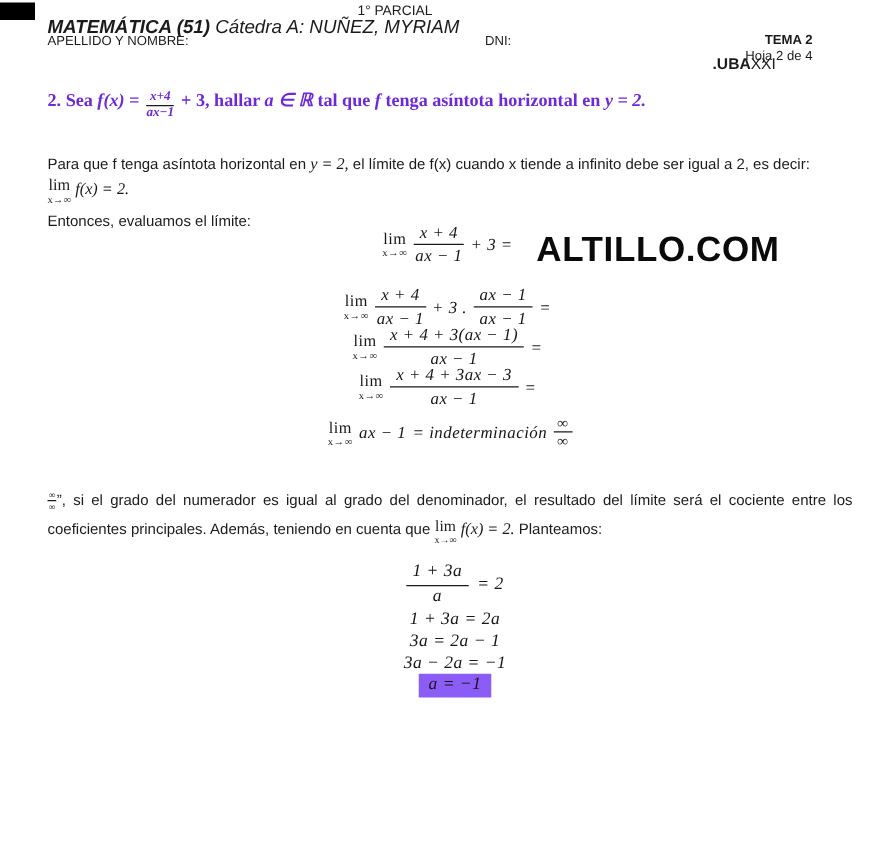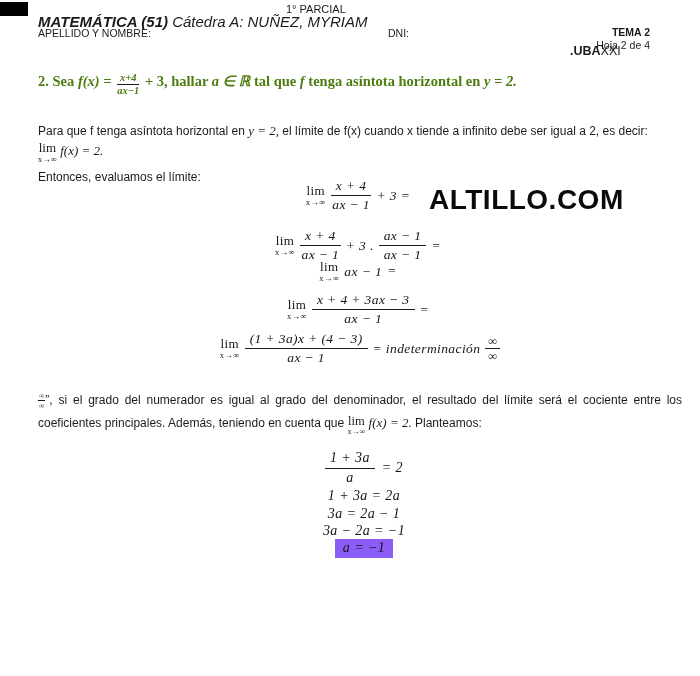--- a/index.html
+++ b/index.html
@@ -17,21 +17,21 @@
   .logo{left:570px;top:0px;font-size:12.5px;font-weight:bold;white-space:nowrap;margin-top:44px;}
   .logo .lt{font-weight:normal;}
   .lbl{font-size:10.5px;}
   .name{left:38px;top:27px;}
   .dni{left:388px;top:27px;}
   .tema{right:50px;top:26px;font-weight:bold;text-align:center;font-size:10.5px;}
   .hoja{right:50px;top:39px;text-align:left;font-size:10.5px;}
 
   
   .problem{left:38px;top:72px;font-family:"Liberation Serif",serif;font-weight:bold;
-           font-size:14.5px;white-space:nowrap;color:#4d7c0f;}
+           font-size:14.5px;white-space:nowrap;color:#6d28d9;}
   .problem .it{font-style:italic;}
   .pfrac{display:inline-block;text-align:center;font-size:10.5px;font-style:italic;
          vertical-align:-8px;line-height:1.15;margin:0 2px;}
   .pfrac .fn{display:block;border-bottom:1.2px solid #1b1b1b;padding:0 1px;text-align:center;}
   .pfrac .fd{display:block;}
 
   
   .body1{left:38px;top:123px;font-size:12px;white-space:nowrap;}
   .mathit{font-family:"Liberation Serif",serif;font-style:italic;font-size:13px;}
   .limline{left:38px;top:141px;font-family:"Liberation Serif",serif;font-size:13.5px;}
@@ -151,20 +151,21 @@
       </span>
     <span class="tail">=</span>
   </div>
 
   <div class="abs eq" id="eq3">
     <span class="lim">
         <span class="limw">lim</span>
         <span class="lims">x→∞</span>
       </span>
     <span class="frac">
+        <span class="fn">x + 4 + 3(ax − 1)</span>
         <span class="fd">ax − 1</span>
       </span>
     <span class="tail">=</span>
   </div>
 
   <div class="abs eq" id="eq4">
     <span class="lim">
         <span class="limw">lim</span>
         <span class="lims">x→∞</span>
       </span>
@@ -174,21 +175,20 @@
       </span>
     <span class="tail">=</span>
   </div>
 
   <div class="abs eq" id="eq5">
     <span class="lim">
         <span class="limw">lim</span>
         <span class="lims">x→∞</span>
       </span>
     <span class="frac">
-        <span class="fn">(1 + 3a)x + (4 − 3)</span>
         <span class="fd">ax − 1</span>
       </span>
     <span class="mid">= indeterminación</span>
     <span class="frac inf">
         <span class="fn">∞</span>
         <span class="fd">∞</span>
       </span>
   </div>
 
   <div class="abs para2">

